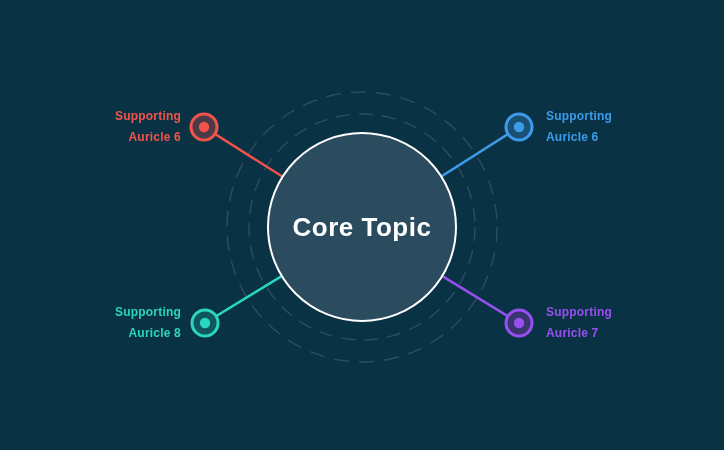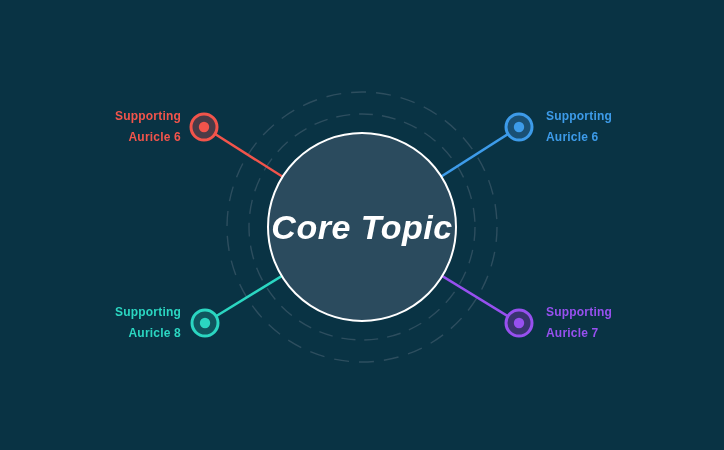--- a/index.html
+++ b/index.html
@@ -29,25 +29,24 @@
   }
   .node-label span { display: block; }
   .align-right { text-align: right; }
   .align-left  { text-align: left; }
   .core-title {
     position: absolute;
     left: 362px;
     top: 227px;
     transform: translate(-50%, -50%);
     color: #ffffff;
-    font-size: 34px;
+    font-size: 26px;
     font-weight: 700;
     letter-spacing: 0.5px;
     white-space: nowrap;
-    font-style: italic;
   }
 </style>
 </head>
 <body>
 
 <div class="canvas" style="background:#093344;">
 
   <svg class="diagram-svg" width="724" height="450" viewBox="0 0 724 450">
 
     <circle cx="362" cy="227" r="113" fill="none" stroke-width="1.4" stroke-dasharray="14 9" opacity="0.55" stroke="#4a6574"></circle>

